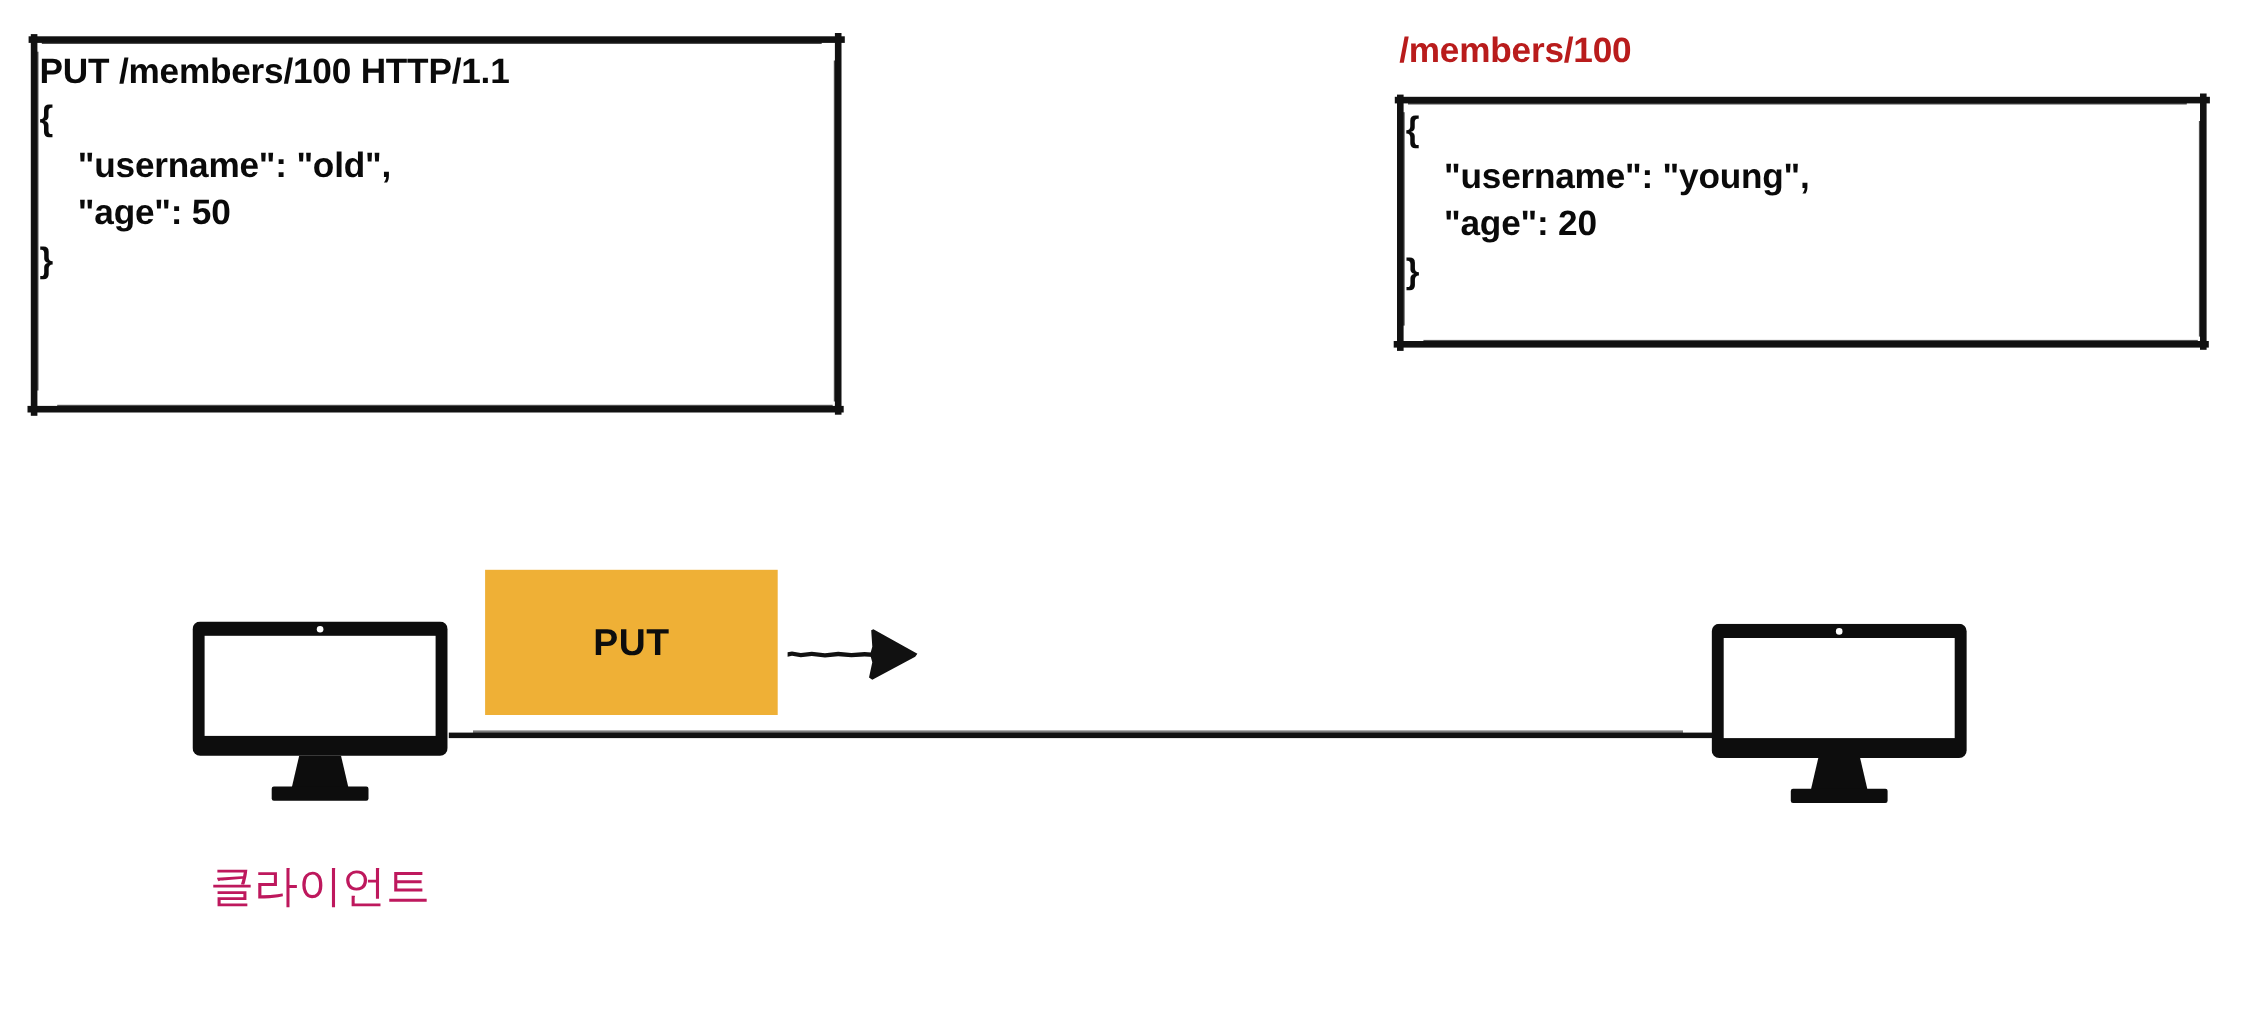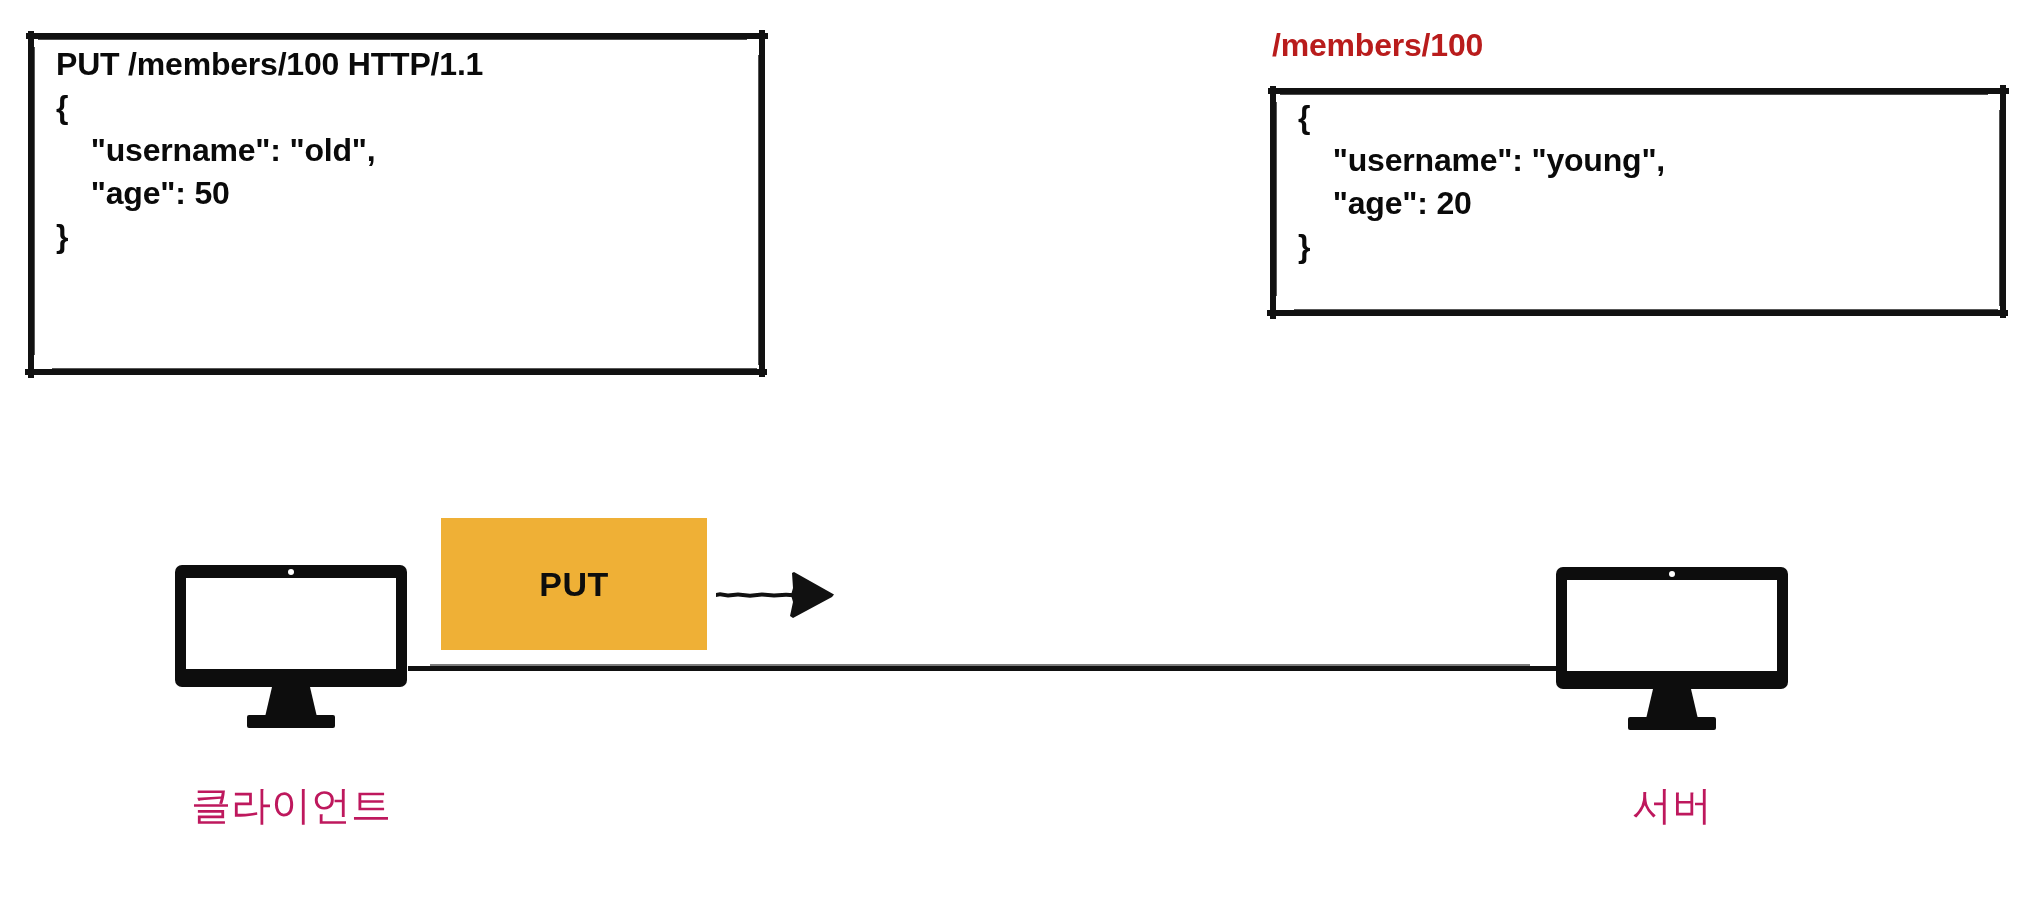--- a/index.html
+++ b/index.html
@@ -35,21 +35,21 @@
   .edge.bottom { left: -3px; right: -2px; bottom: 0;   height: 6px;  }
   .edge.bottom2{ left: 24px; right: 8px;  bottom: 4px; height: 3px; opacity: .7; }
   .edge.left   { top: -2px; bottom: -3px; left: 0;     width: 6px;   }
   .edge.left2  { top: 14px; bottom: 20px; left: 4px;   width: 3px; opacity: .7; }
   .edge.right  { top: -3px; bottom: -2px; right: 0;    width: 6px;   }
   .edge.right2 { top: 22px; bottom: 10px; right: 4px;  width: 3px; opacity: .72; }
 
   .box-body {
     position: absolute;
     inset: 0;
-    padding: 10px 0 0 28px;
+    padding: 10px 0 0 8px;
     box-sizing: border-box;
   }
 
   .code-line {
     font-family: "Liberation Sans", sans-serif;
     font-weight: bold;
     font-size: 32px;
     line-height: 43px;
     color: #0a0a0a;
     white-space: pre;
@@ -188,15 +188,14 @@
 
   <div class="computer" style="left:1556px; top:567px; width:232px; height:200px;">
     <svg width="232" height="200" viewBox="0 0 232 200">
       <rect x="0" y="0" width="232" height="122" rx="7" ry="7" fill="#0d0d0d"></rect>
       <rect x="11" y="13" width="210" height="91" fill="#ffffff"></rect>
       <circle cx="116" cy="7" r="3" fill="#ffffff"></circle>
       <path d="M97,122 L135,122 L142,152 L90,152 Z" fill="#0d0d0d"></path>
       <rect x="72" y="150" width="88" height="13" rx="2" fill="#0d0d0d"></rect>
     </svg>
   </div>
-  <div class="node-label" style="left:1522px; top:778px; width:300px;">서버</div>
 
 </div>
 
 </body></html>

